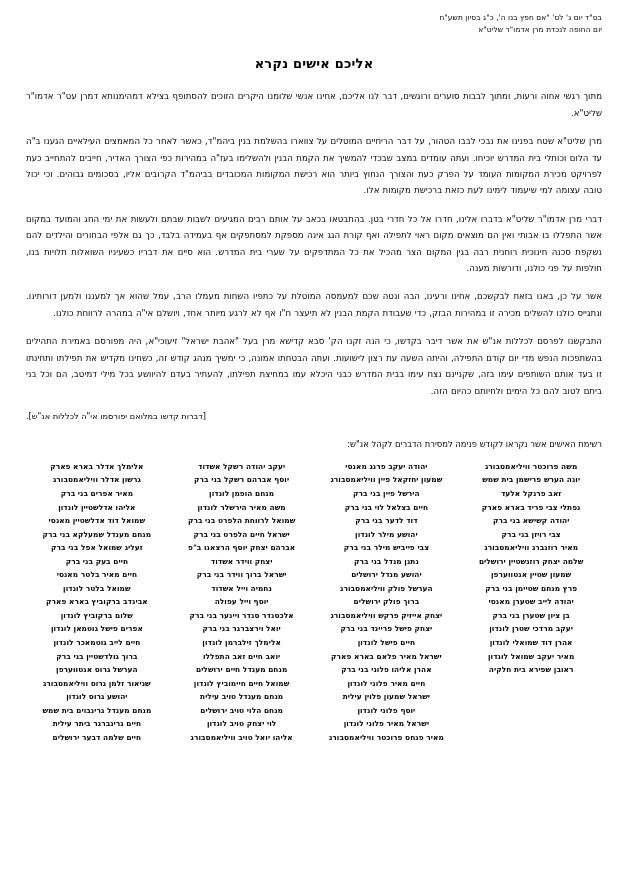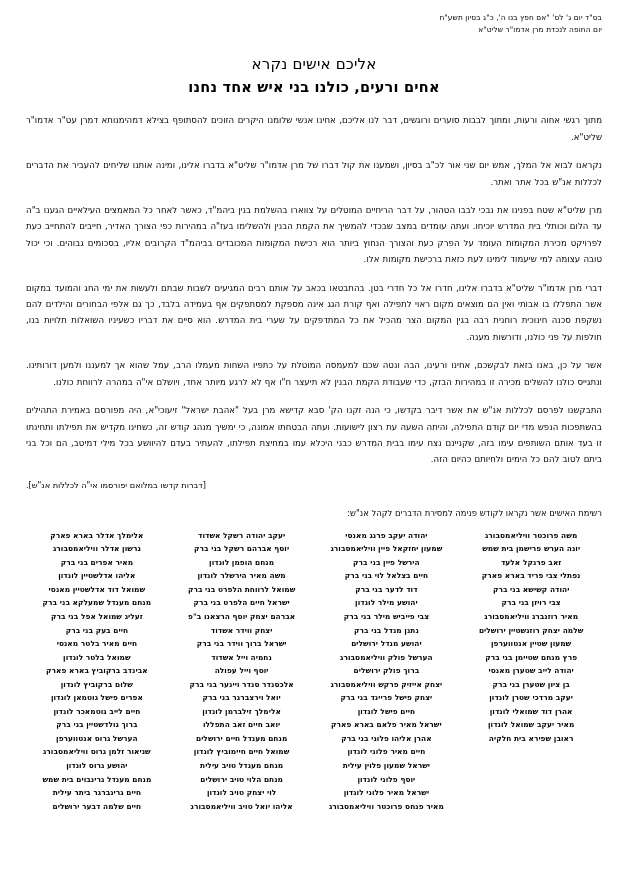--- a/index.html
+++ b/index.html
@@ -33,22 +33,22 @@
   }
   .header-line {
     display: block;
     white-space: nowrap;
   }
   .title-block {
     text-align: center;
     margin-top: 18px;
   }
   .title-main {
-    font-size: 15px;
-    font-weight: normal;
+    font-size: 13px;
+    font-weight: bold;
     line-height: 20px;
     letter-spacing: 0.2px;
   }
   .title-sub {
     font-size: 14.5px;
     font-weight: bold;
     line-height: 21px;
     letter-spacing: 0.2px;
     margin-top: 3px;
   }
@@ -111,26 +111,24 @@
 
 <div class="page">
 
   <div class="header-block">
     <span class="header-line">בס"ד יום ג' לס' "אם חפץ בנו ה', כ"ג בסיון תשע"ח</span>
     <span class="header-line">יום החופה לנכדת מרן אדמו"ר שליט"א</span>
   </div>
 
   <div class="title-block">
     <div class="title-main">אליכם אישים נקרא</div>
-    <div class="title-sub">אחים ורעים, כולנו בני איש אחד נחנו</div>
   </div>
 
   <div class="body-block">
     <p class="para">מתוך רגשי אחוה ורעות, ומתוך לבבות סוערים ורוגשים, דבר לנו אליכם, אחינו אנשי שלומנו היקרים הזוכים להסתופף בצילא דמהימנותא דמרן עט"ר אדמו"ר שליט"א.</p>
-    <p class="para">נקראנו לבוא אל המלך, אמש יום שני אור לכ"ב בסיון, ושמענו את קול דברו של מרן אדמו"ר שליט"א בדברו אלינו, ומינה אותנו שליחים להעביר את הדברים לכללות אנ"ש בכל אתר ואתר.</p>
     <p class="para">מרן שליט"א שטח בפנינו את נבכי לבבו הטהור, על דבר הריחיים המוטלים על צווארו בהשלמת בנין ביהמ"ד, כאשר לאחר כל המאמצים העילאיים הגענו ב"ה עד הלום וכותלי בית המדרש יוכיחו. ועתה עומדים במצב שבכדי להמשיך את הקמת הבנין ולהשלימו בעז"ה במהירות כפי הצורך האדיר, חייבים להתחייב כעת לפרויקט מכירת המקומות העומד על הפרק כעת והצורך הנחוץ ביותר הוא רכישת המקומות המכובדים בביהמ"ד הקרובים אליו, בסכומים גבוהים. וכי יכול טובה עצומה למי שיעמוד לימינו לעת כזאת ברכישת מקומות אלו.</p>
     <p class="para">דברי מרן אדמו"ר שליט"א בדברו אלינו, חדרו אל כל חדרי בטן. בהתבטאו בכאב על אותם רבים המגיעים לשבות שבתם ולעשות את ימי החג והמועד במקום אשר התפללו בו אבותי ואין הם מוצאים מקום ראוי לתפילה ואף קורת הגג אינה מספקת למסתפקים אף בעמידה בלבד, כך גם אלפי הבחורים והילדים להם נשקפת סכנה חינוכית רוחנית רבה בגין המקום הצר מהכיל את כל המתדפקים על שערי בית המדרש. הוא סיים את דבריו כשעיניו השואלות תלויות בנו, חולפות על פני כולנו, ודורשות מענה.</p>
     <p class="para">אשר על כן, באנו בזאת לבקשכם, אחינו ורעינו, הבה ונטה שכם למעמסה המוטלת על כתפיו השחות מעמלו הרב, עמל שהוא אך למעננו ולמען דורותינו. ונתגייס כולנו להשלים מכירה זו במהירות הבזק, כדי שעבודת הקמת הבנין לא תיעצר ח"ו אף לא לרגע מיותר אחד, ויושלם אי"ה במהרה לרווחת כולנו.</p>
     <p class="para last-center">התבקשנו לפרסם לכללות אנ"ש את אשר דיבר בקדשו, כי הנה זקנו הק' סבא קדישא מרן בעל "אהבת ישראל" זיעוכי"א, היה מפורסם באמירת התהילים בהשתפכות הנפש מדי יום קודם התפילה, והיתה השעה עת רצון לישועות. ועתה הבטחתו אמונה, כי ימשיך מנהג קודש זה, כשחינו מקדיש את תפילתו ותחינתו זו בעד אותם השותפים עימו בזה, שקניינם נצח עימו בבית המדרש כבני היכלא עמו במחיצת תפילתו, להעתיר בעדם להיוושע בכל מילי דמיטב, הם וכל בני ביתם לטוב להם כל הימים ולחיותם כהיום הזה.</p>
   </div>
 
   <div class="note-line">
     <span class="note-inner">[דברות קדשו במלואם יפורסמו אי"ה לכללות אנ"ש].</span>
   </div>
 

